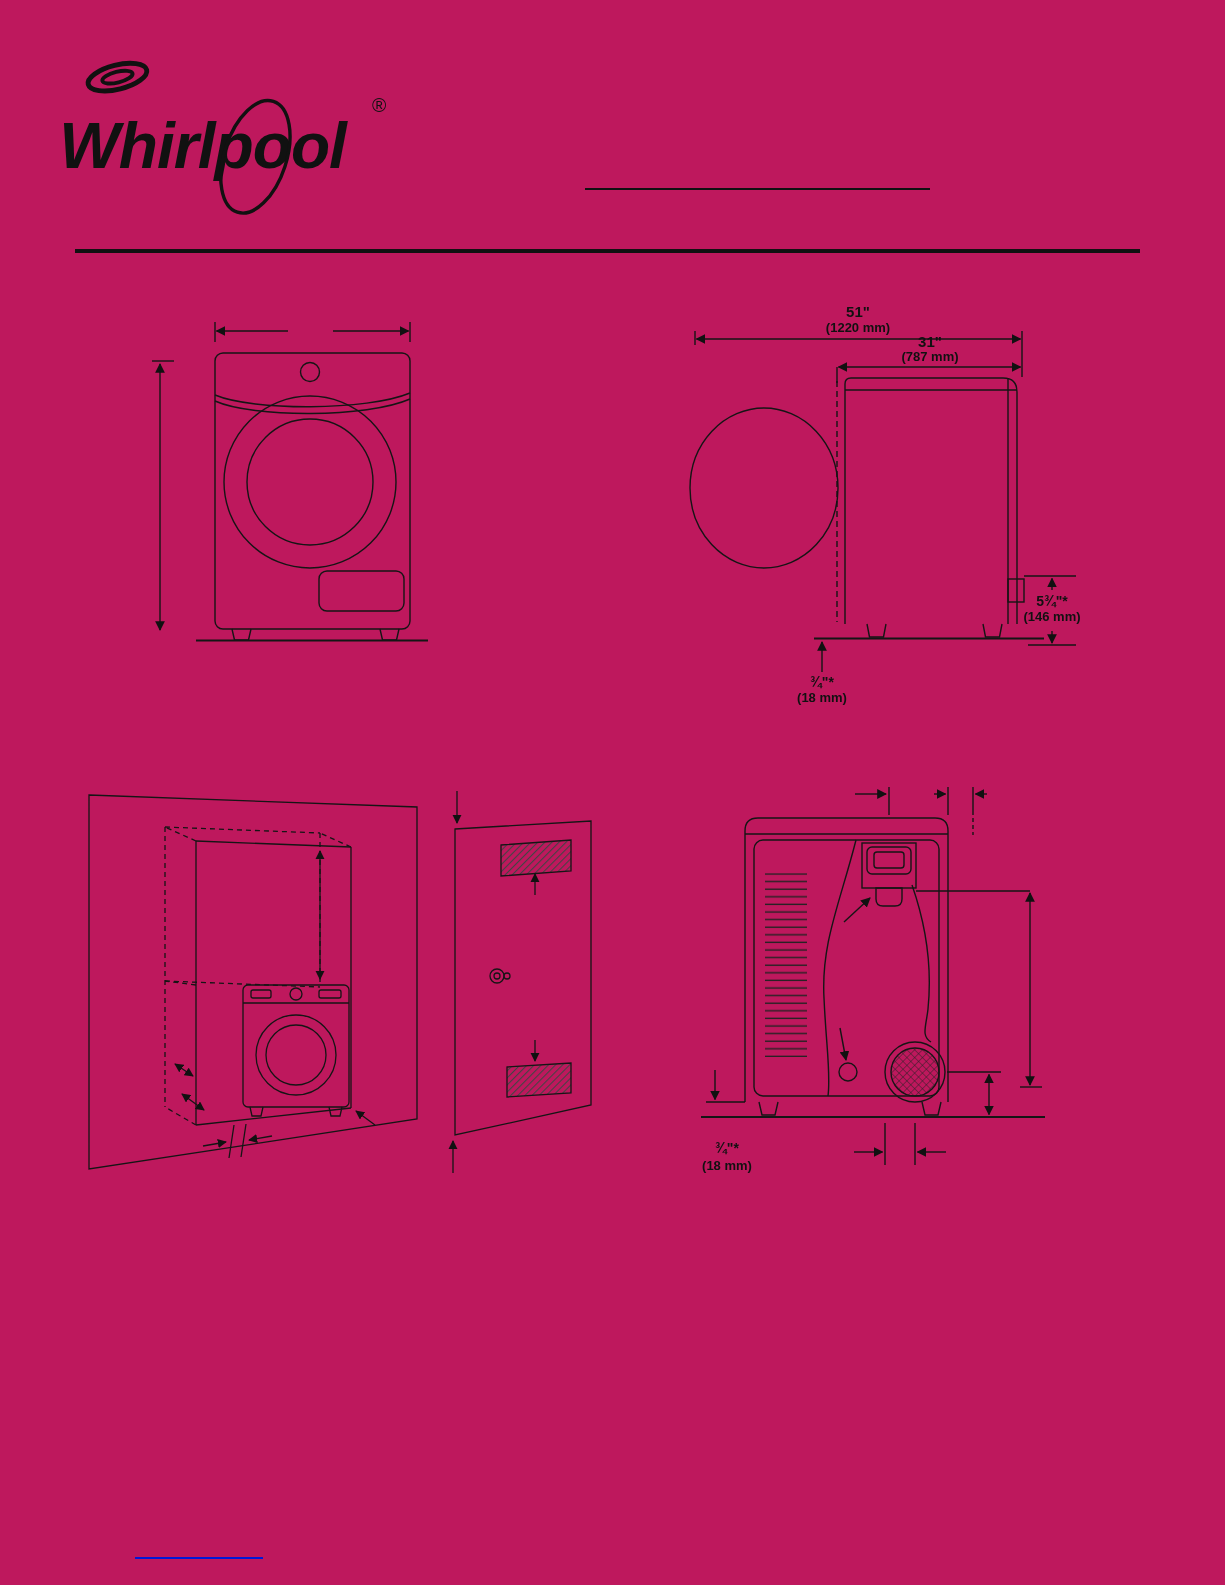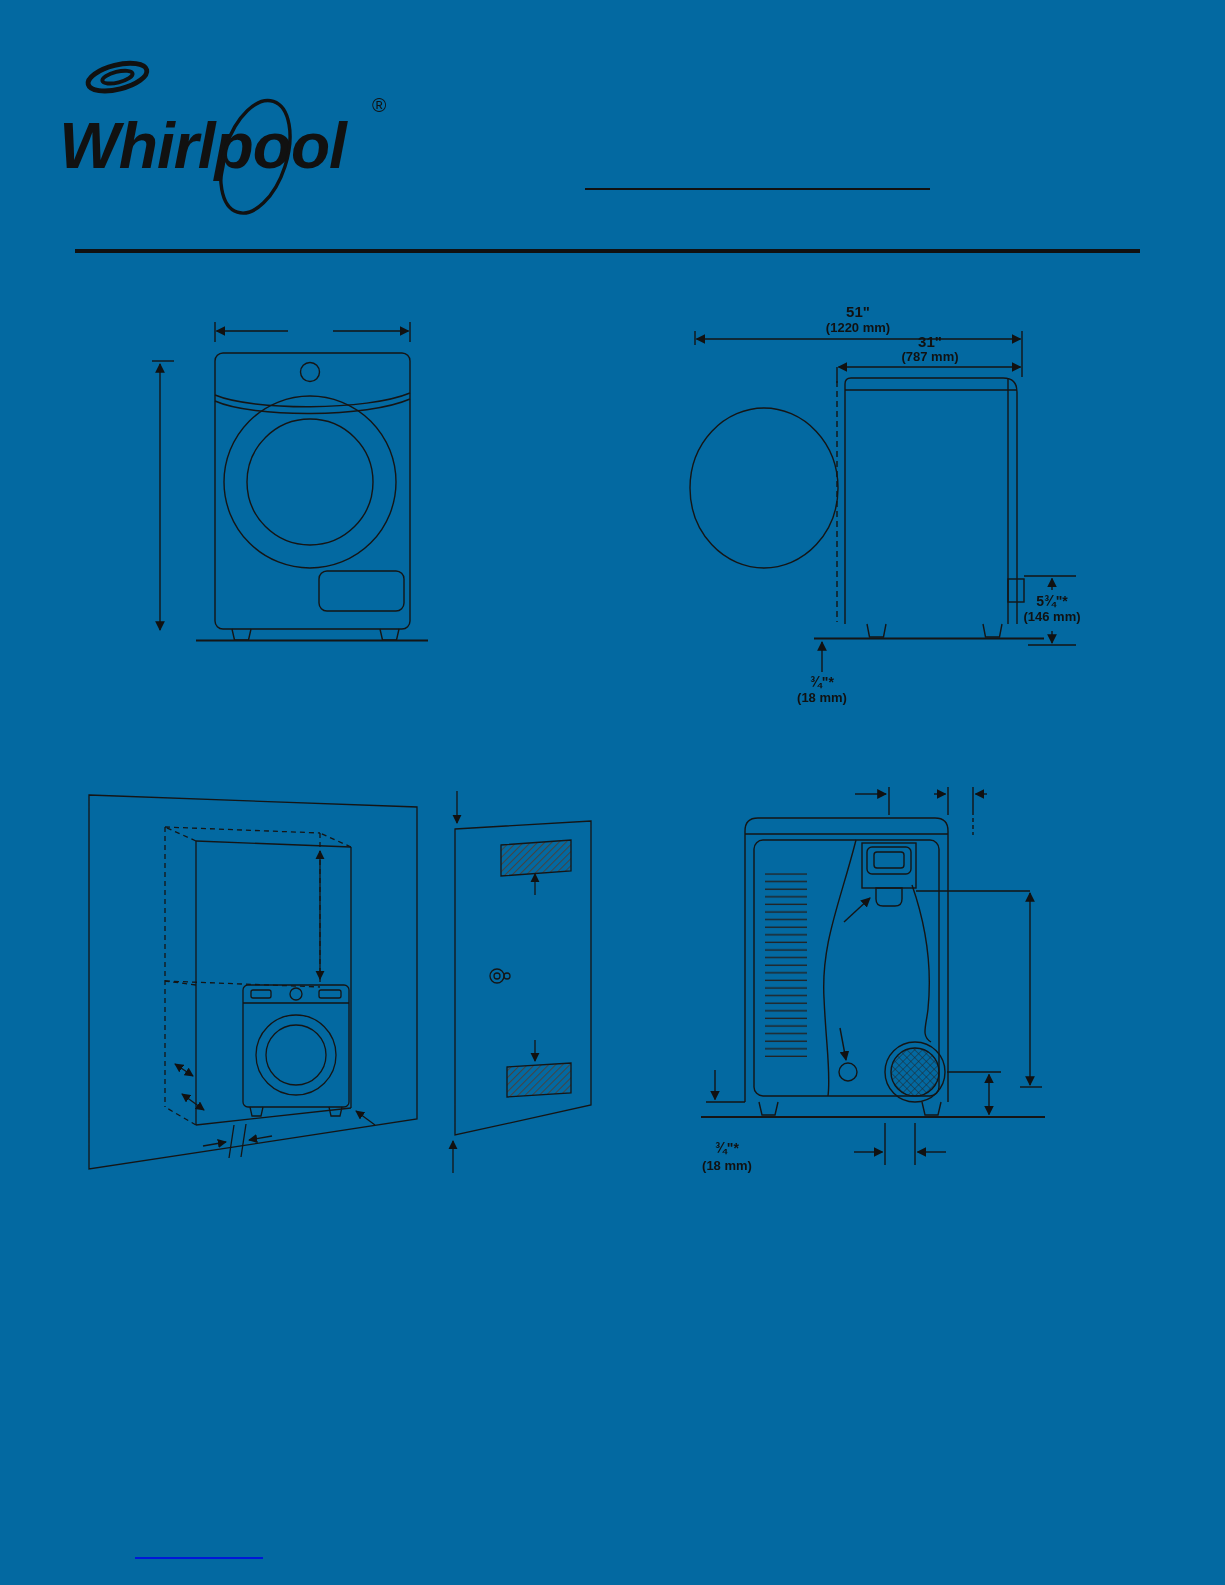--- a/index.html
+++ b/index.html
@@ -1,18 +1,18 @@
 <!DOCTYPE html>
 <html><head>
 <meta charset="utf-8">
 <style>
   * { margin:0; padding:0; box-sizing:border-box; }
   html,body { background:#ffffff; }
   .page {
-    position:relative; width:1225px; height:1585px; background:#0369a1;
+    position:relative; width:1225px; height:1585px; background:#be185d;
     font-family:"Liberation Sans", sans-serif; overflow:hidden; color:#111;
   }
   .abs { position:absolute; }
   .title-underline {
     position:absolute; left:585px; top:188px; width:345px; height:0;
     border-top:2px solid #111;
   }
   .section-rule {
     position:absolute; left:75px; top:249px; width:1065px; height:4px;
     background:#111;

